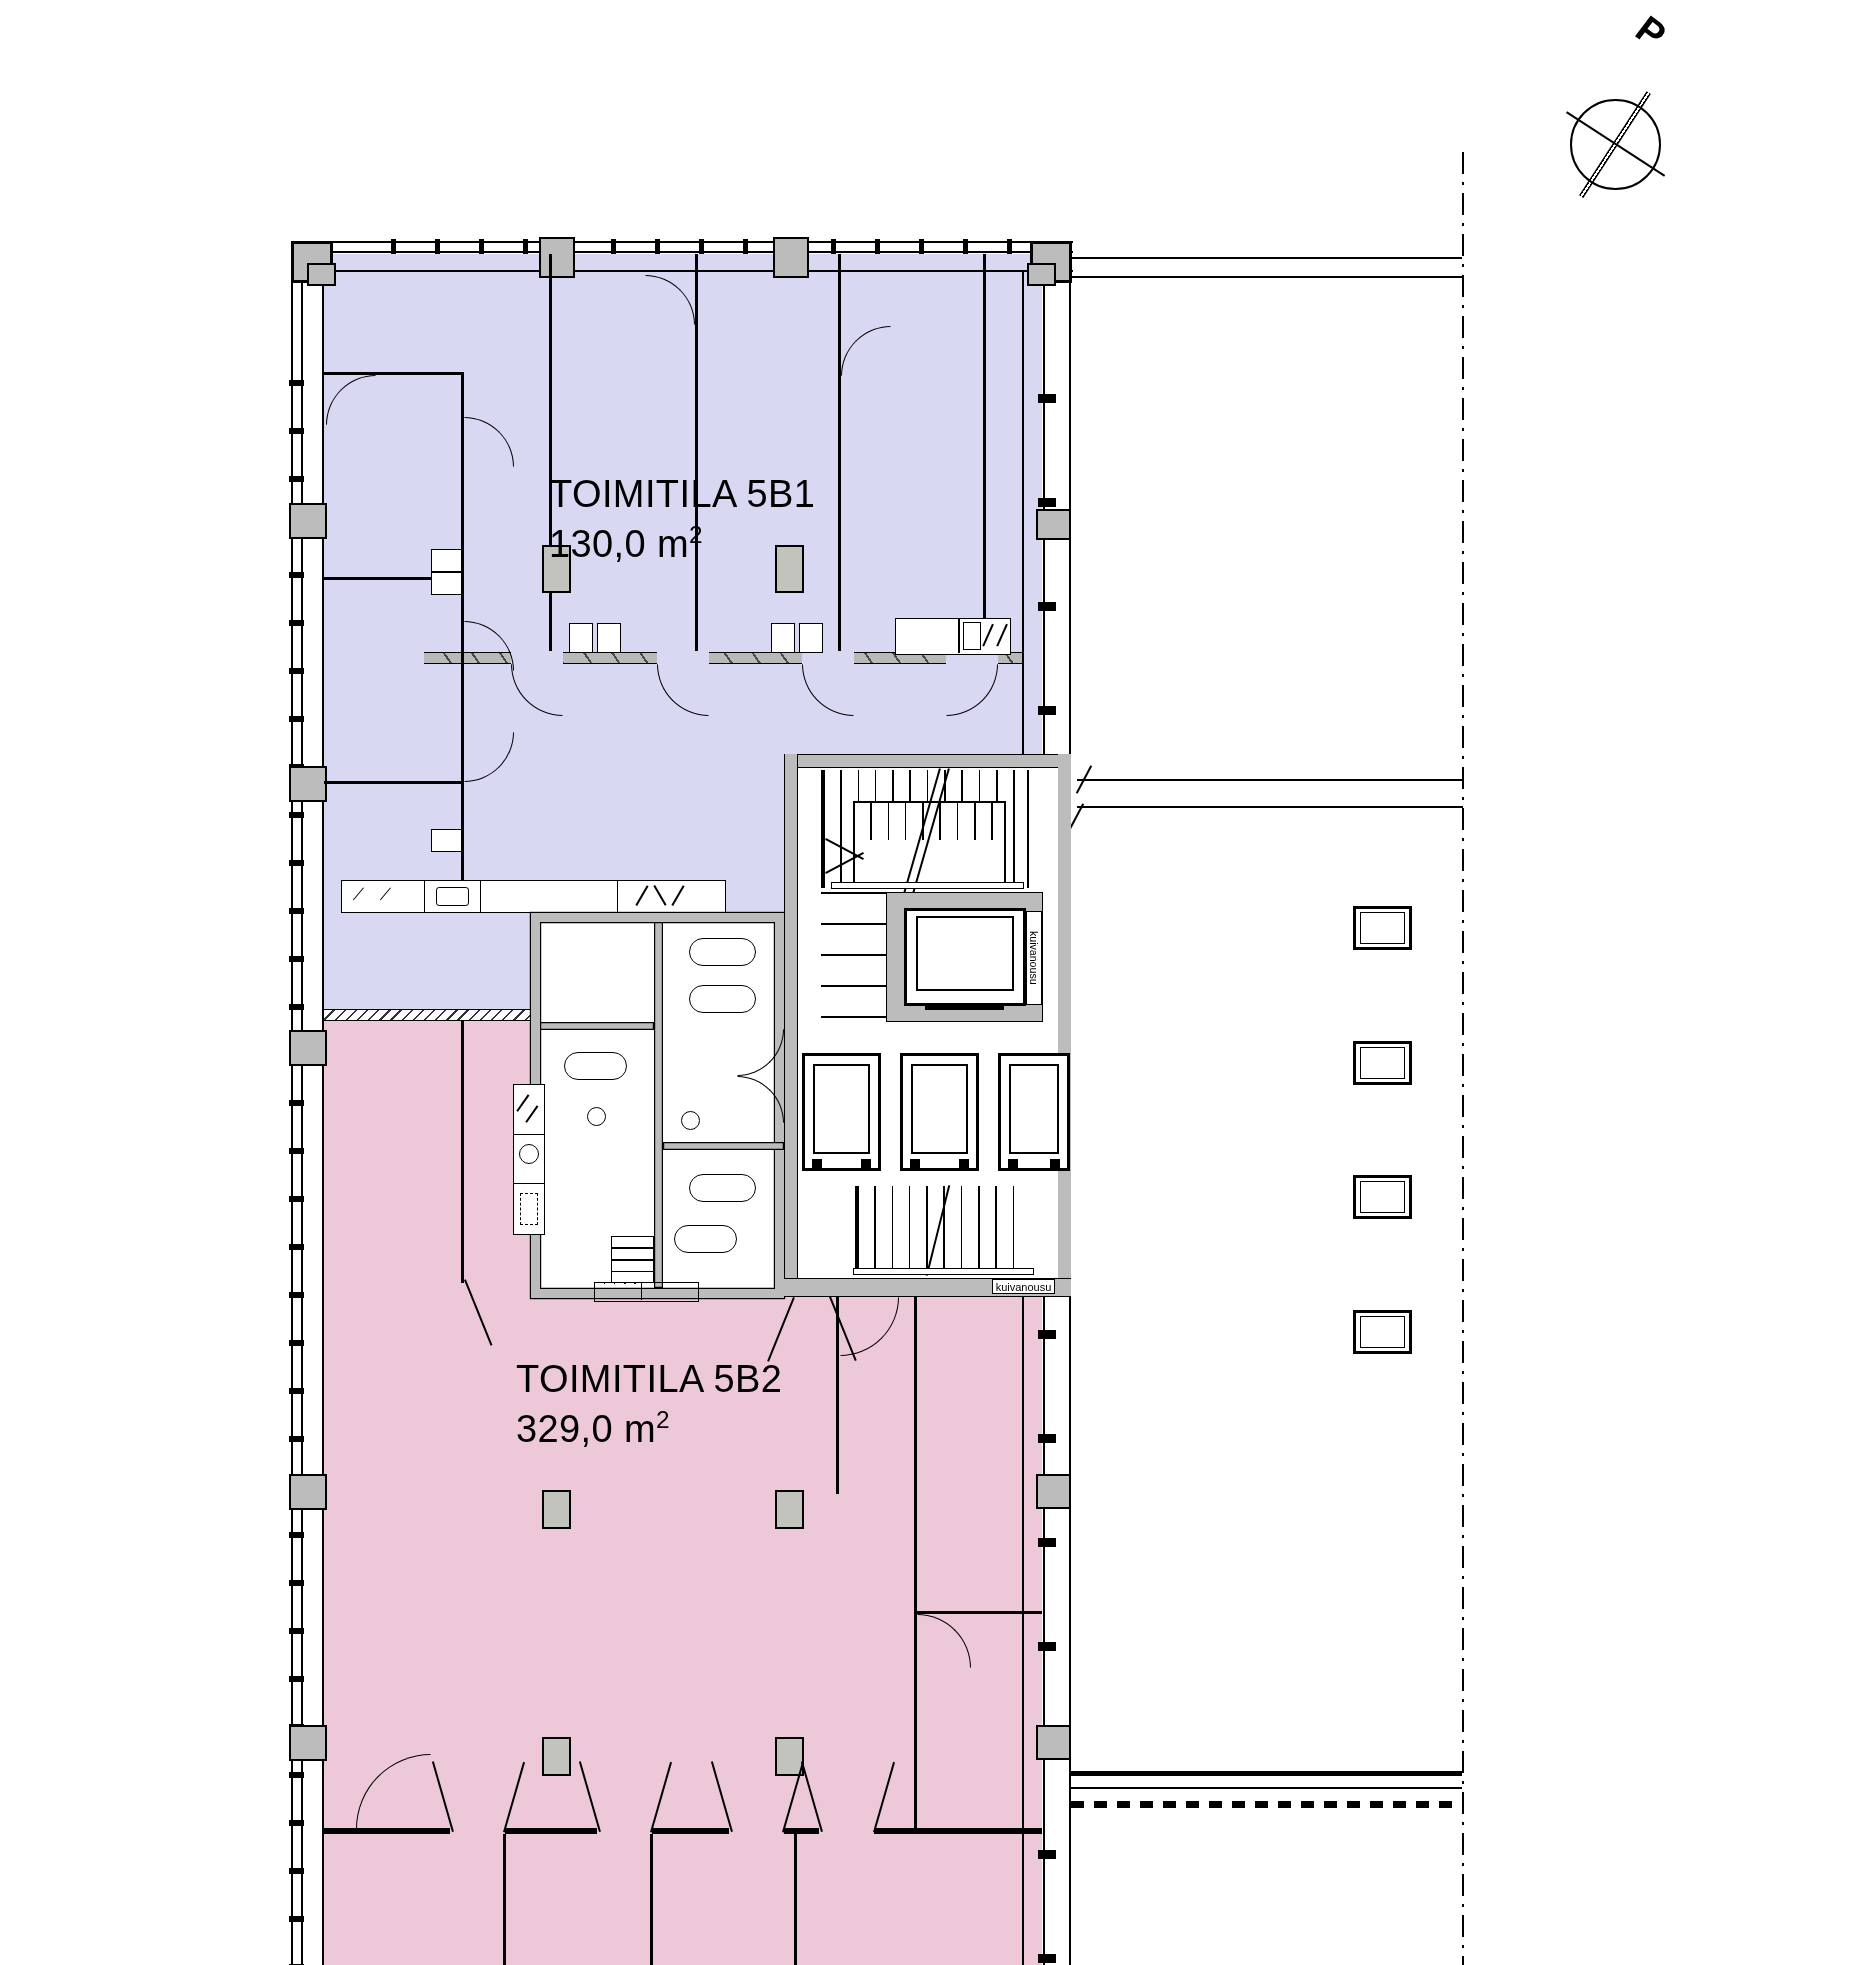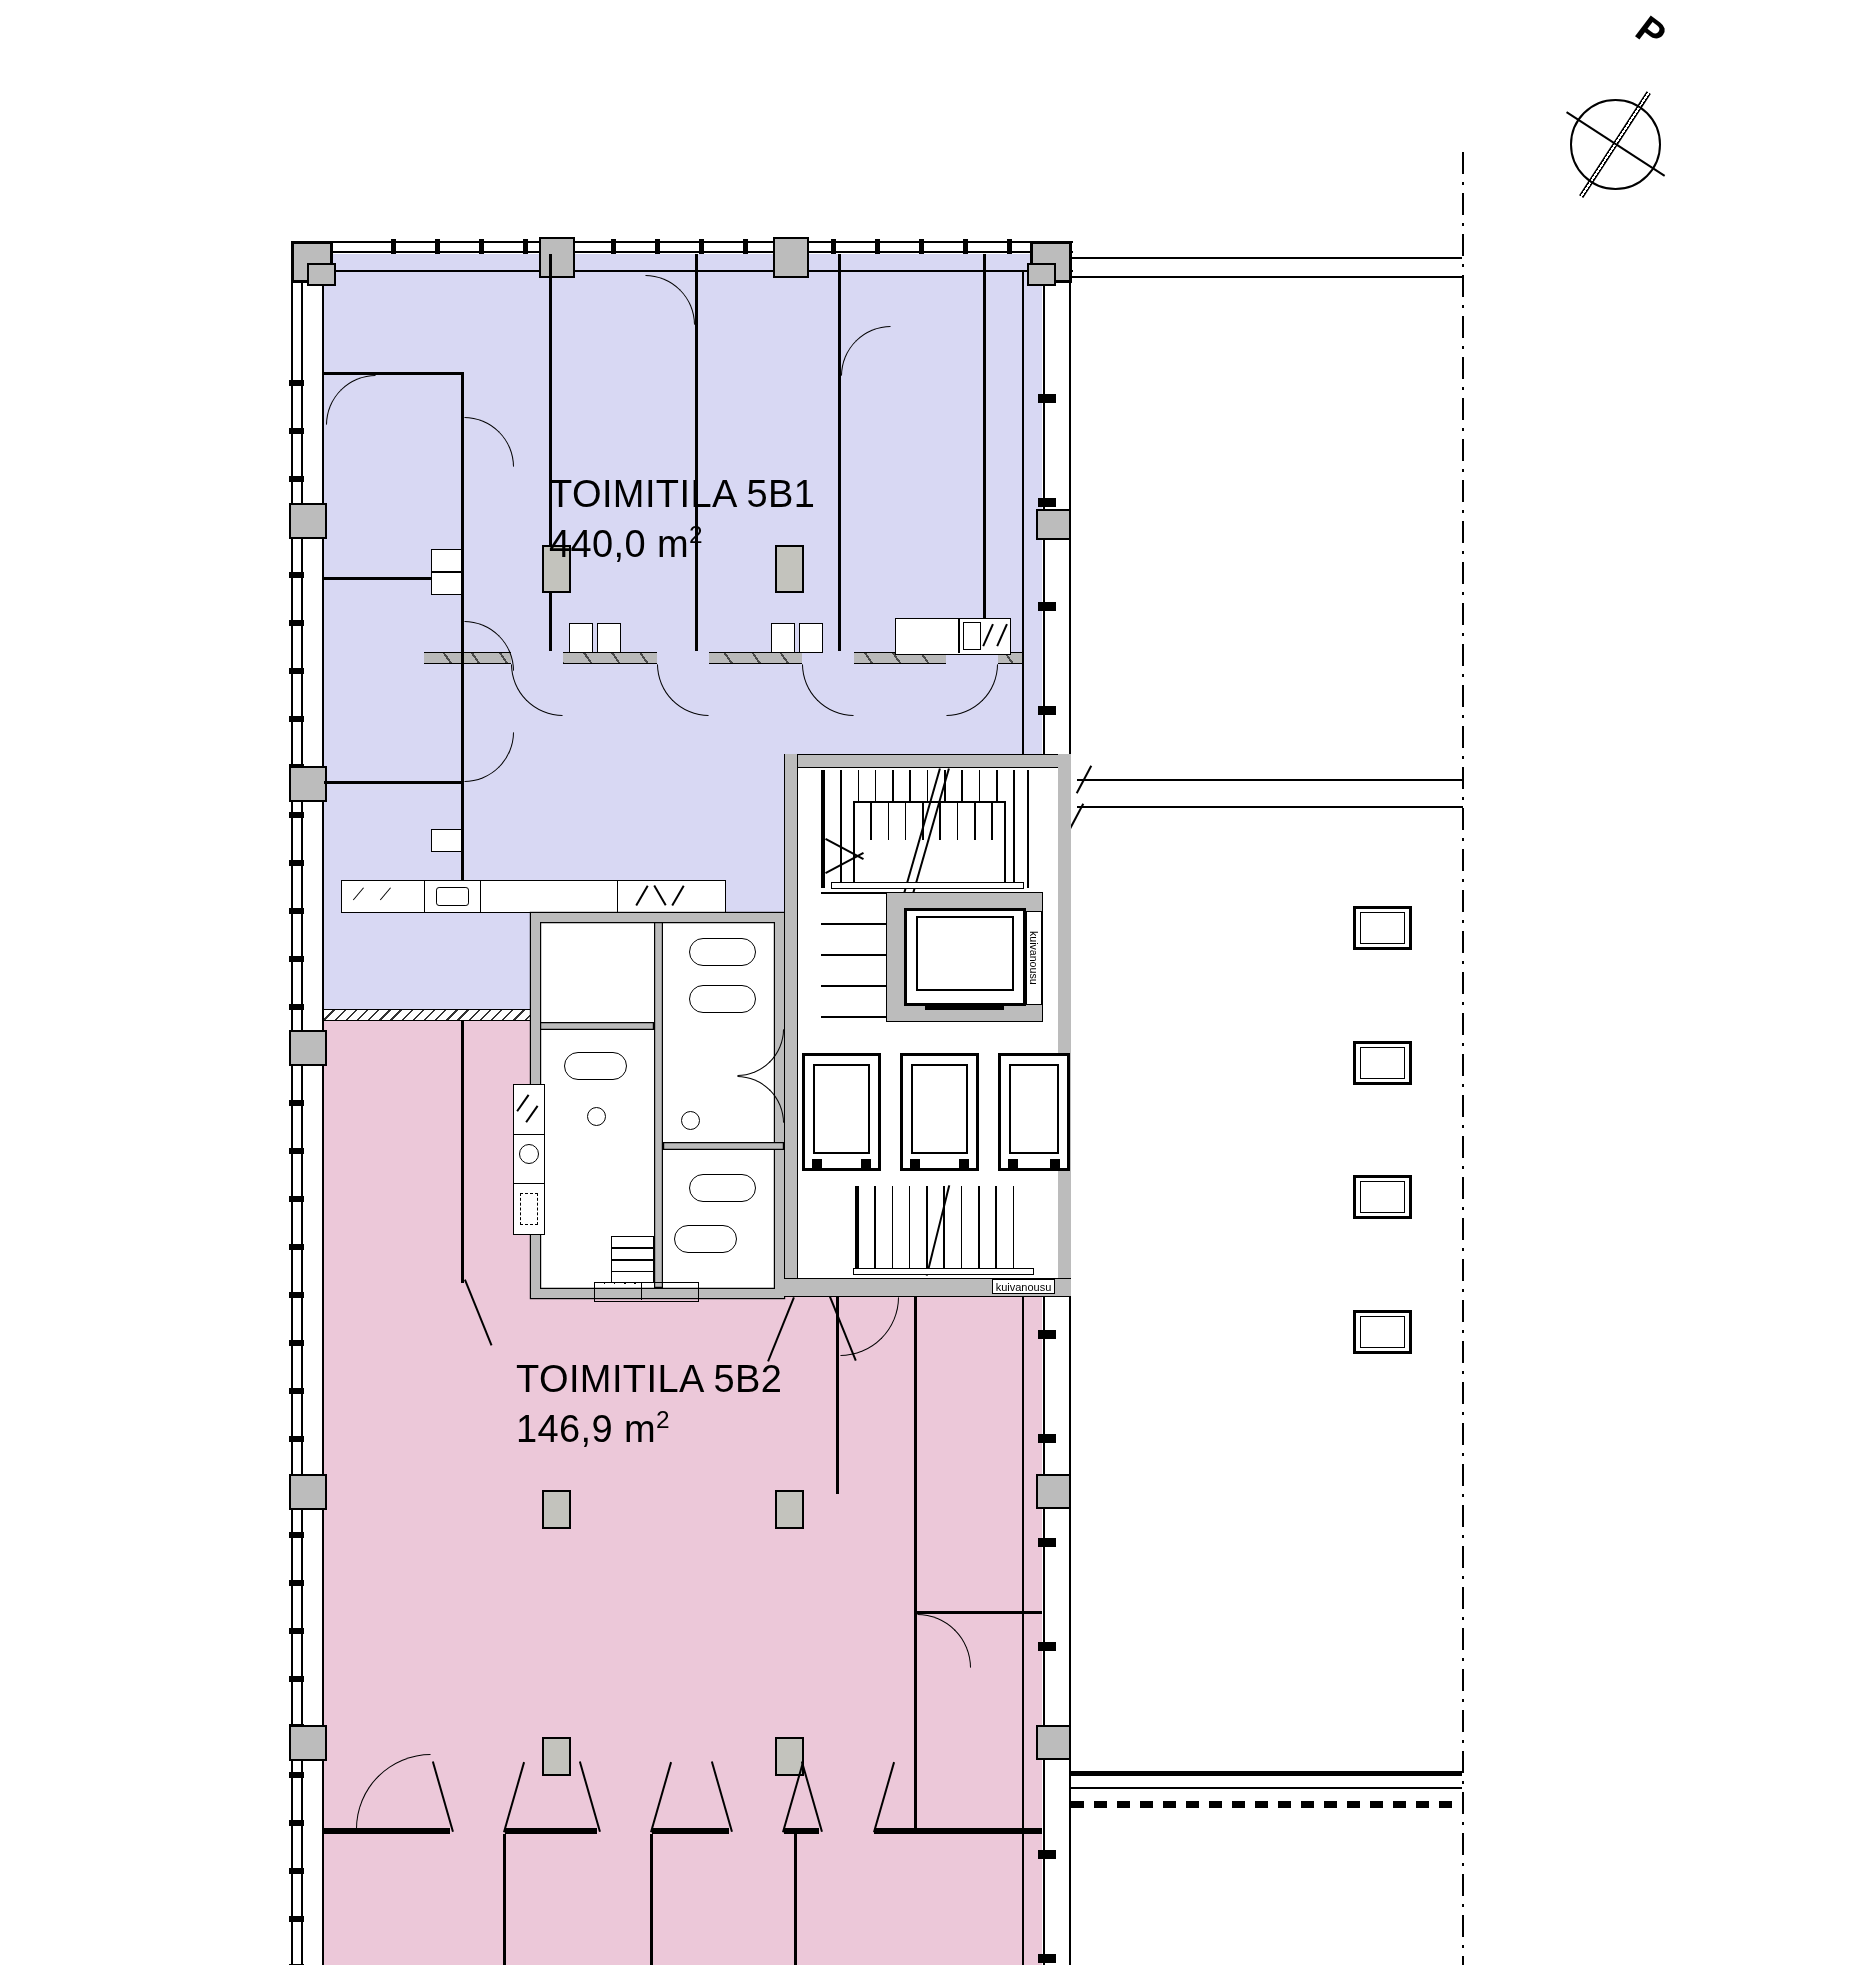--- a/index.html
+++ b/index.html
@@ -289,25 +289,25 @@
     <div class="ln" style="left:821px;top:1759px;width:2px;height:73px;transform:rotate(-16deg);transform-origin:bottom left;"></div>
     <div class="ln" style="left:873px;top:1759px;width:2px;height:73px;transform:rotate(16deg);transform-origin:bottom left;"></div>
 
     <div class="ln" style="left:503px;top:1834px;width:2.8px;height:165px;"></div>
     <div class="ln" style="left:650px;top:1834px;width:2.8px;height:165px;"></div>
     <div class="ln" style="left:794px;top:1834px;width:2.8px;height:165px;"></div>
     <div class="arc tl" style="left:356px;top:1754px;width:75px;height:75px;"></div>
 
     <div class="zone-label" style="left:549px;top:470px;">
       <div>TOIMITILA 5B1</div>
-      <div><span>440,0 m</span><sup>2</sup></div>
+      <div><span>130,0 m</span><sup>2</sup></div>
     </div>
     <div class="zone-label" style="left:516px;top:1355px;">
       <div>TOIMITILA 5B2</div>
-      <div><span>146,9 m</span><sup>2</sup></div>
+      <div><span>329,0 m</span><sup>2</sup></div>
     </div>
   </div>
 
   <div>
     
     
     
     
     
     

